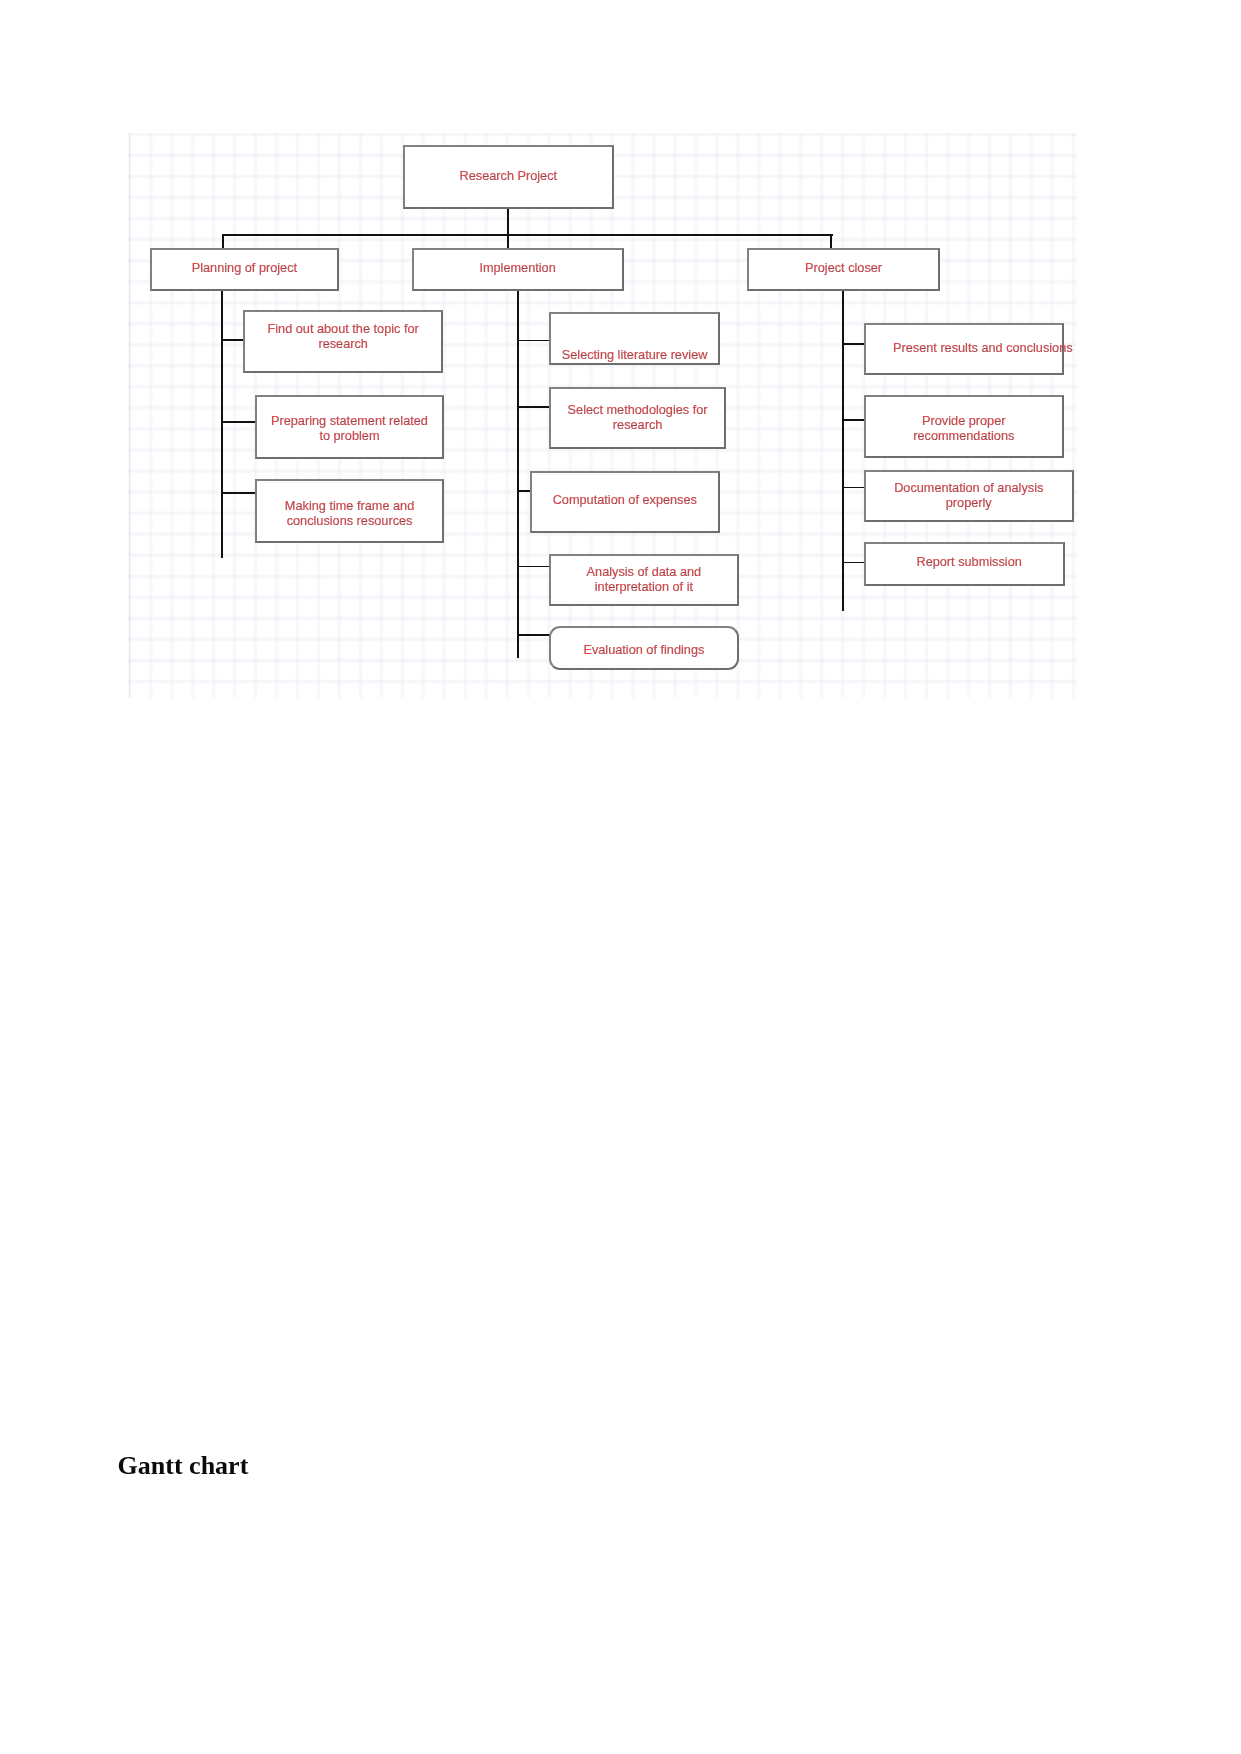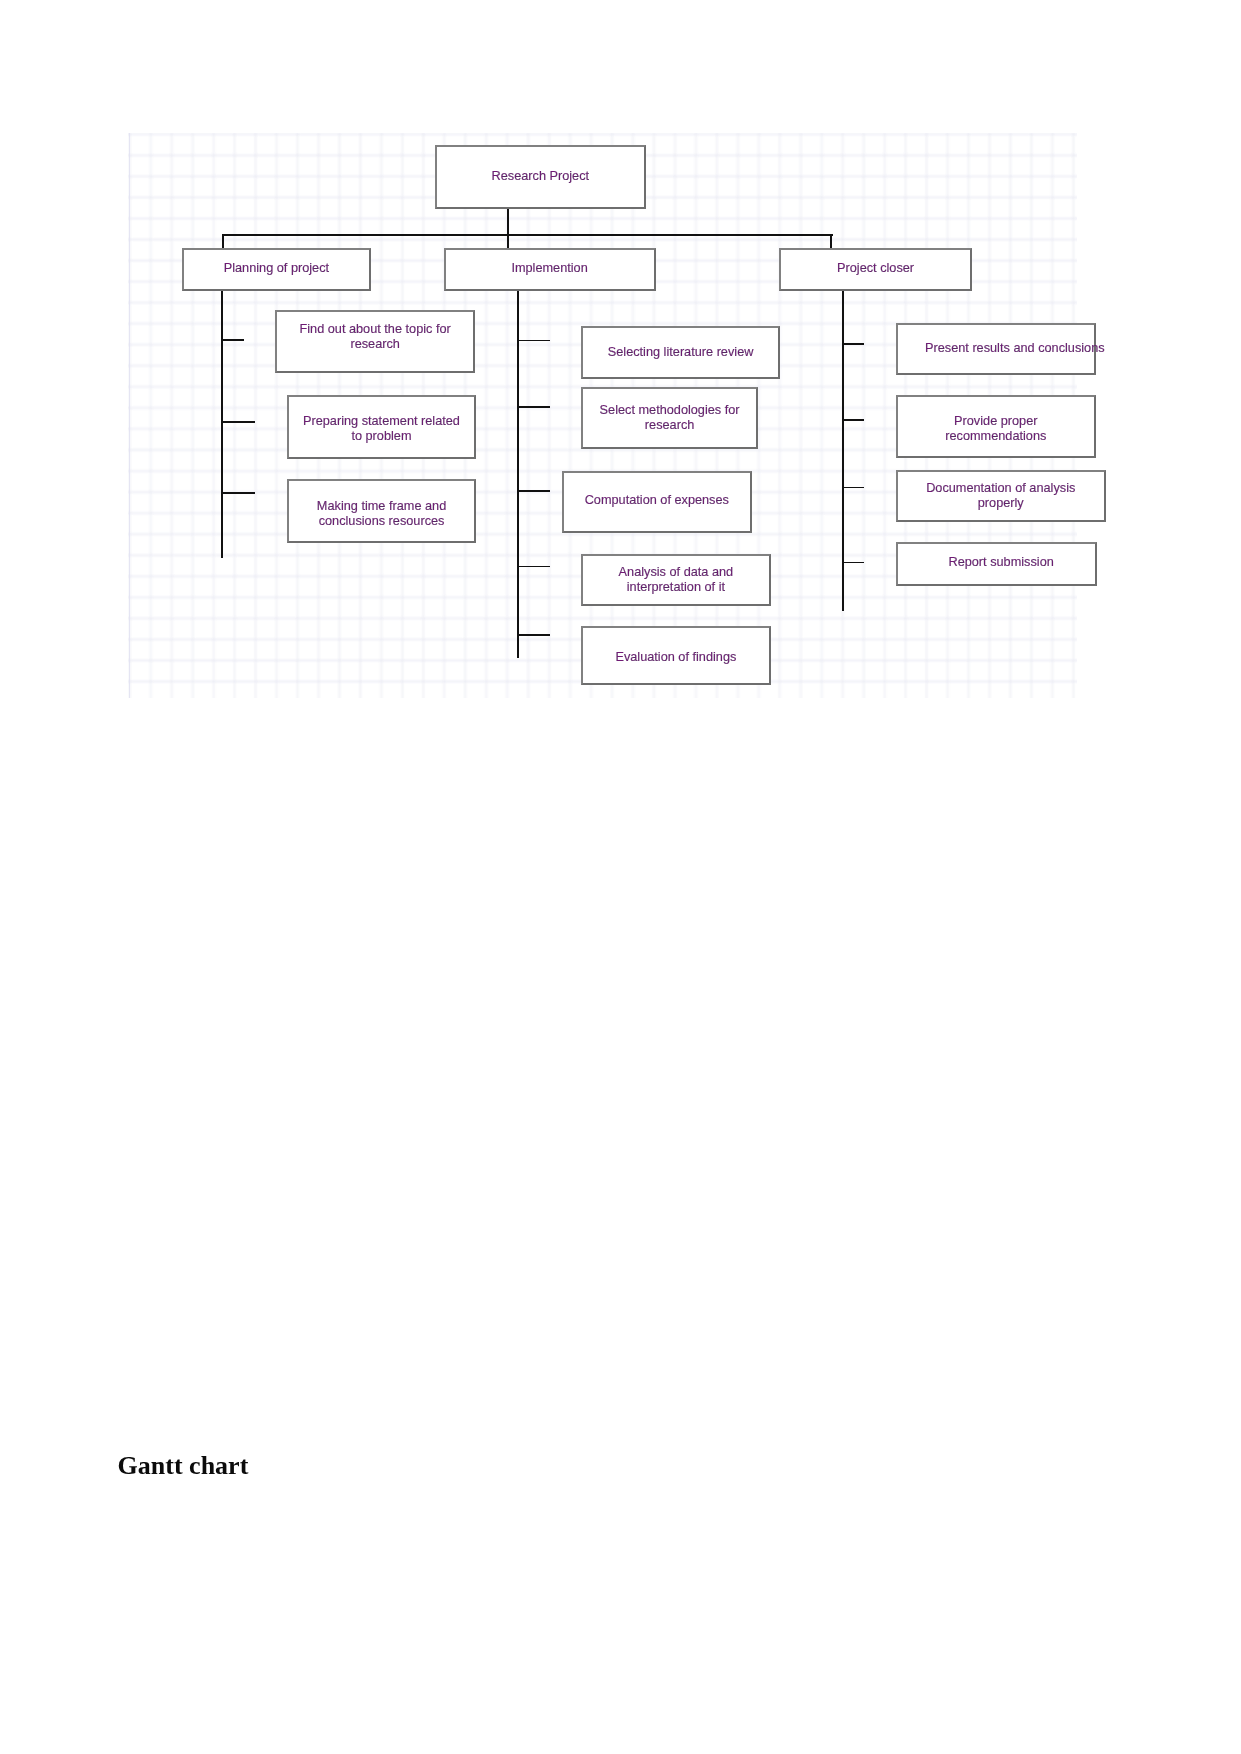--- a/index.html
+++ b/index.html
@@ -13,21 +13,21 @@
       linear-gradient(to bottom, #dadbec 1.15px, transparent 1.15px);
     background-size: 20.98px 21.05px;
     background-position: 4.3px 3.8px;
     filter: blur(0.9px);
     opacity:0.88;
   }
   .grid::after{content:"";position:absolute;left:1.2px;top:0;width:1.1px;height:565px;
     background:#e3e3f3;filter:blur(0.7px);opacity:0.9;}
   .node{position:absolute;background:#ffffff;border:2px solid #818181;border-right-color:#6e6e6e;border-bottom-color:#6e6e6e;box-sizing:border-box;
         display:flex;align-items:center;justify-content:center;text-align:center;
-        font-family:"Liberation Sans",sans-serif;font-size:12.72px;color:#701a75;line-height:14.9px;margin-left:32px;-webkit-text-stroke:0.16px #3c3e50;}
+        font-family:"Liberation Sans",sans-serif;font-size:12.72px;color:#ef4444;line-height:14.9px;-webkit-text-stroke:0.16px #3c3e50;}
   .node span{display:block;white-space:nowrap;}
   .node.wrap span{white-space:normal;width:160px;}
   .node span{position:relative;}
   .ln{position:absolute;background:#111111;}
   .gantt{position:absolute;left:117.6px;top:1450.5px;font-family:"Liberation Serif",serif;font-weight:bold;font-size:26px;color:#0b0b0b;}
 </style>
 </head>
 <body>
 
 <div class="page">
@@ -74,33 +74,33 @@
     <div class="node task wrap" style="left:115px;top:177.3px;width:200.3px;height:63px;">
         <span style="top:-5px">Find out about the topic for research</span>
       </div>
     <div class="node task wrap" style="left:126.6px;top:262.4px;width:189.7px;height:64.1px;">
         <span style="top:1.5px">Preparing statement related to problem</span>
       </div>
     <div class="node task wrap" style="left:126.8px;top:346.1px;width:189.5px;height:63.8px;">
         <span style="top:3px">Making time frame and conclusions resources</span>
       </div>
 
-    <div class="node task" style="left:421.1px;top:193px;width:199px;height:53.4px;">
+    <div class="node task" style="left:421.1px;top:179px;width:171px;height:53.4px;align-items:flex-end;">
         <span>Selecting literature review</span>
       </div>
     <div class="node task wrap" style="left:421.1px;top:253.5px;width:177px;height:62.5px;">
         <span>Select methodologies for research</span>
       </div>
     <div class="node task" style="left:402px;top:337.7px;width:189.6px;height:62px;">
         <span style="top:-1.5px">Computation of expenses</span>
       </div>
     <div class="node task wrap" style="left:421.1px;top:421.3px;width:189.6px;height:52px;">
         <span>Analysis of data and interpretation of it</span>
       </div>
-    <div class="node task" style="left:421.1px;top:493.3px;width:189.6px;height:59px;">
+    <div class="node task" style="left:421.1px;top:493.3px;width:189.6px;height:44px;border-radius:11px;">
         <span style="top:2px">Evaluation of findings</span>
       </div>
 
     <div class="node task" style="left:735.8px;top:190.2px;width:200px;height:51.7px;padding-left:38px;">
         <span style="top:-1px">Present results and conclusions</span>
       </div>
     <div class="node task wrap" style="left:735.8px;top:262.2px;width:200px;height:63.3px;">
         <span style="top:2.5px">Provide proper recommendations</span>
       </div>
     <div class="node task wrap" style="left:735.7px;top:336.9px;width:210.1px;height:51.8px;">

